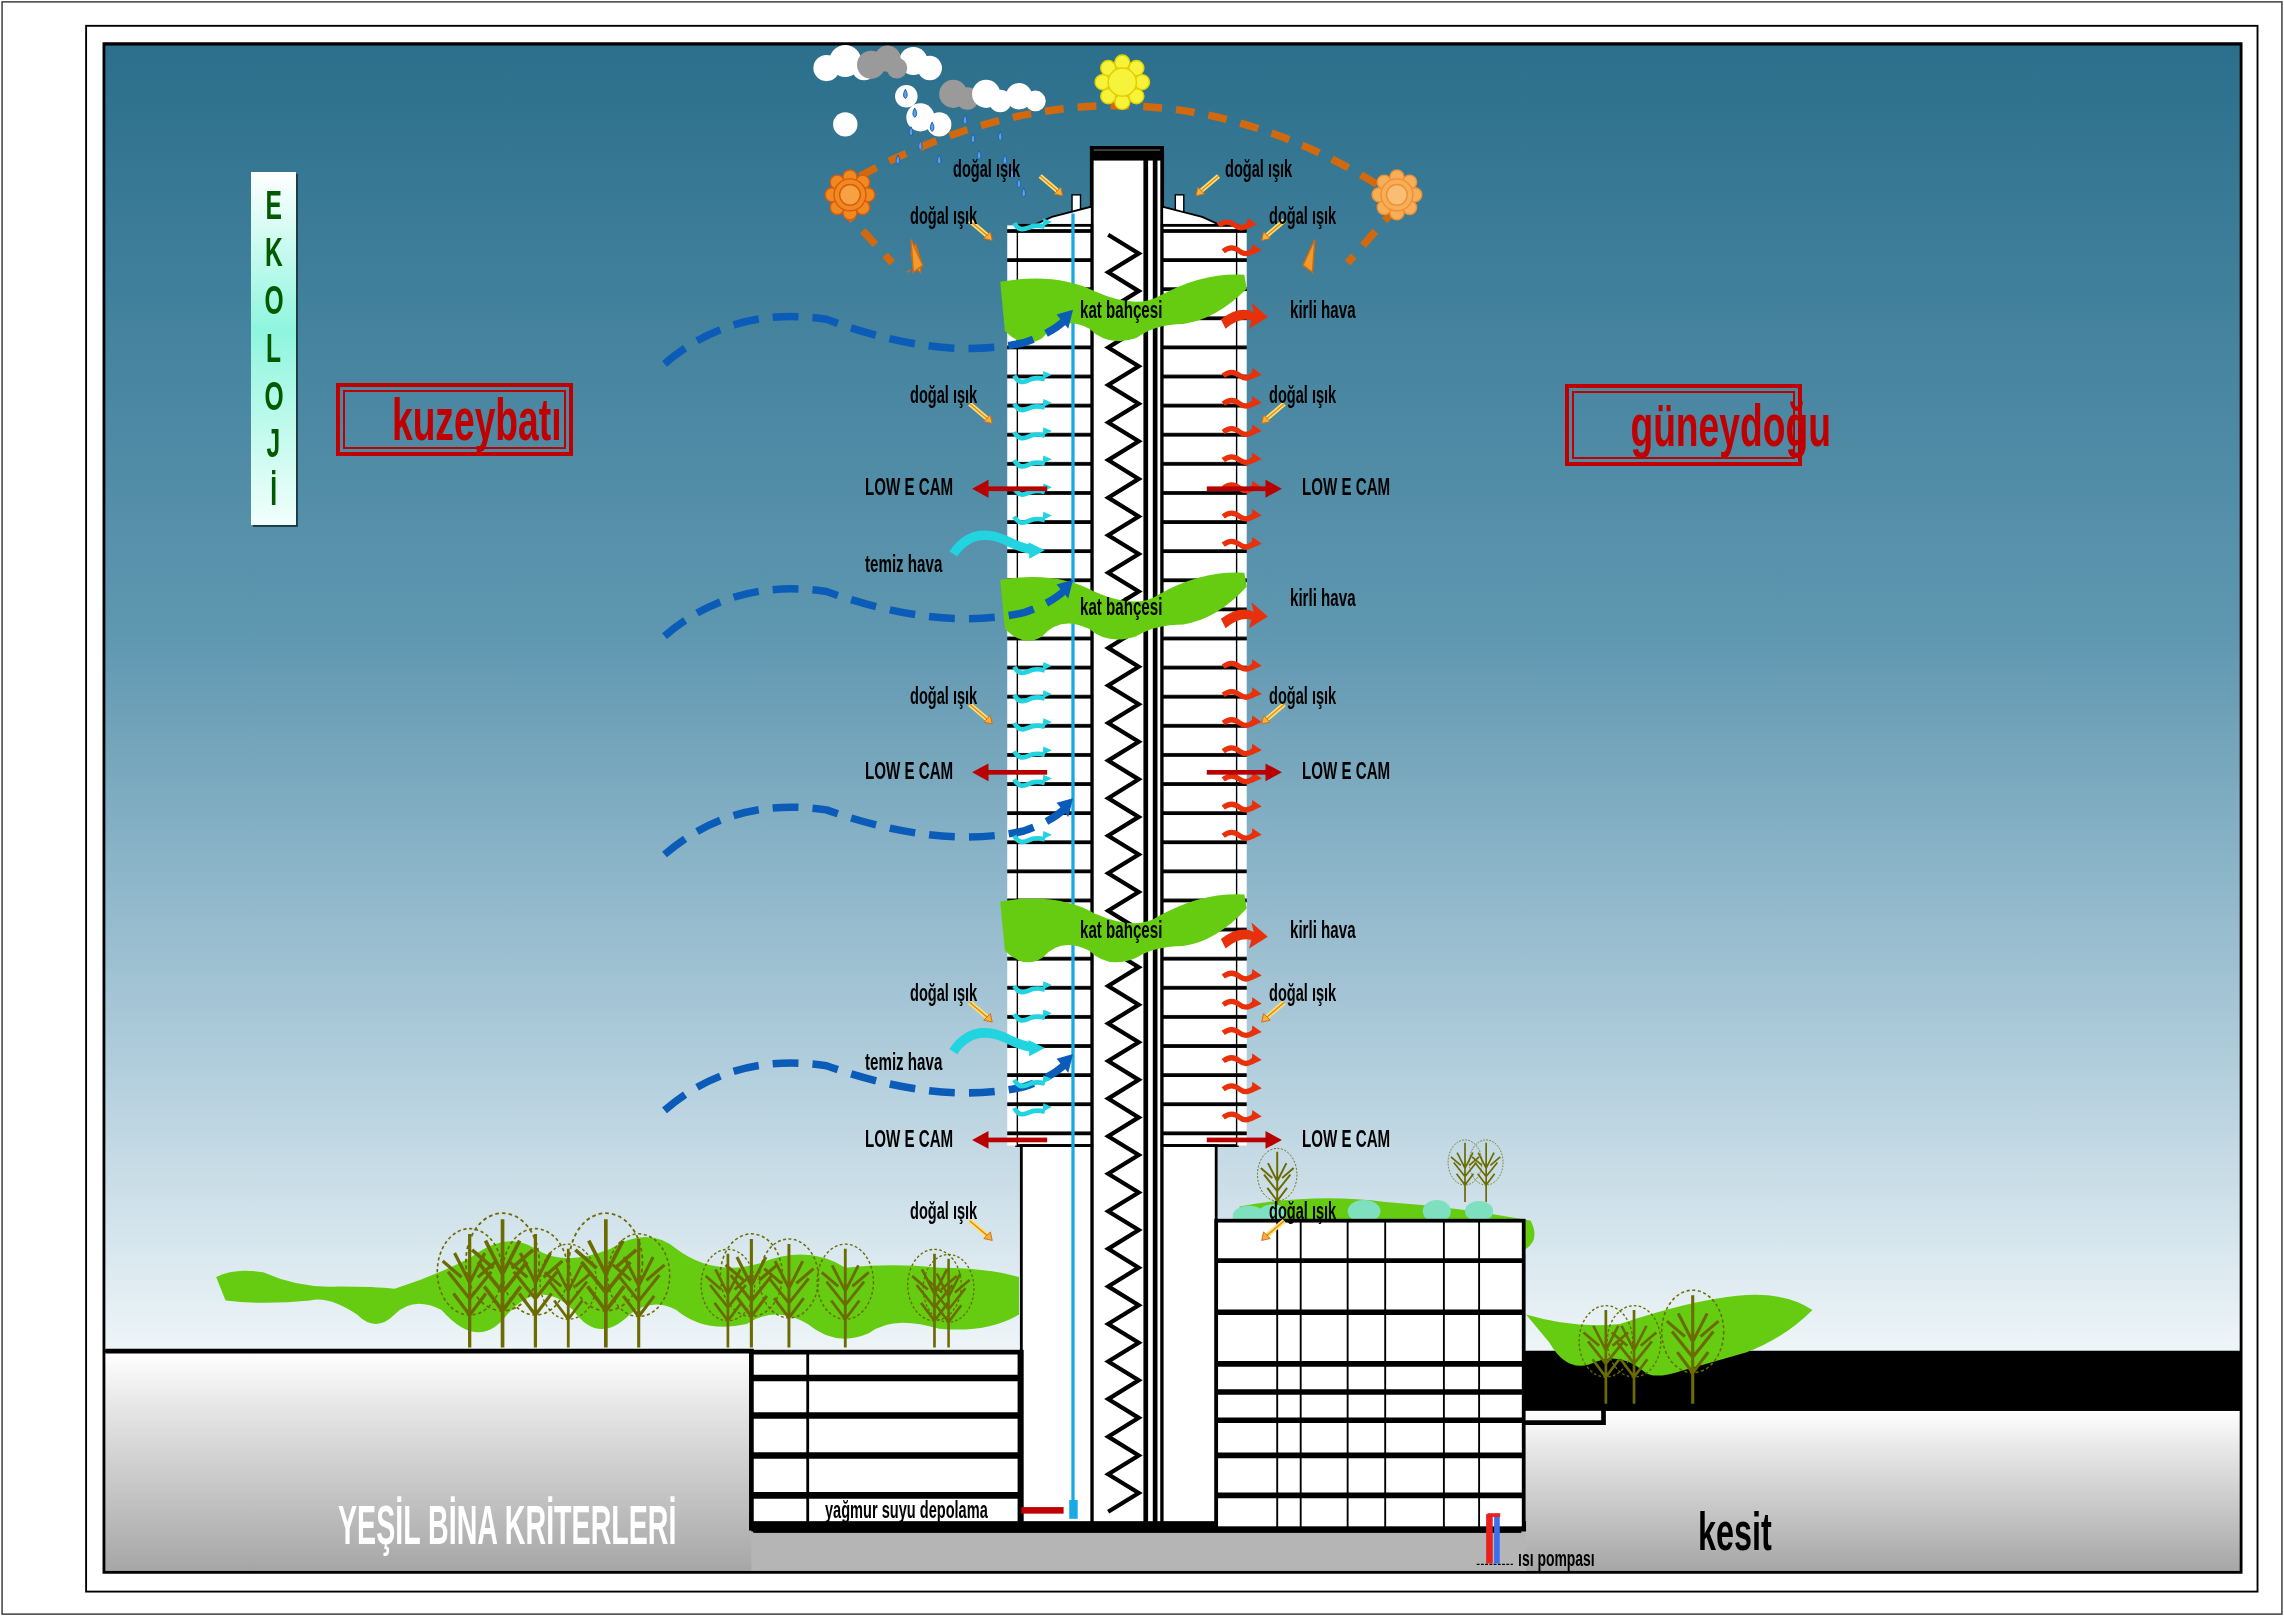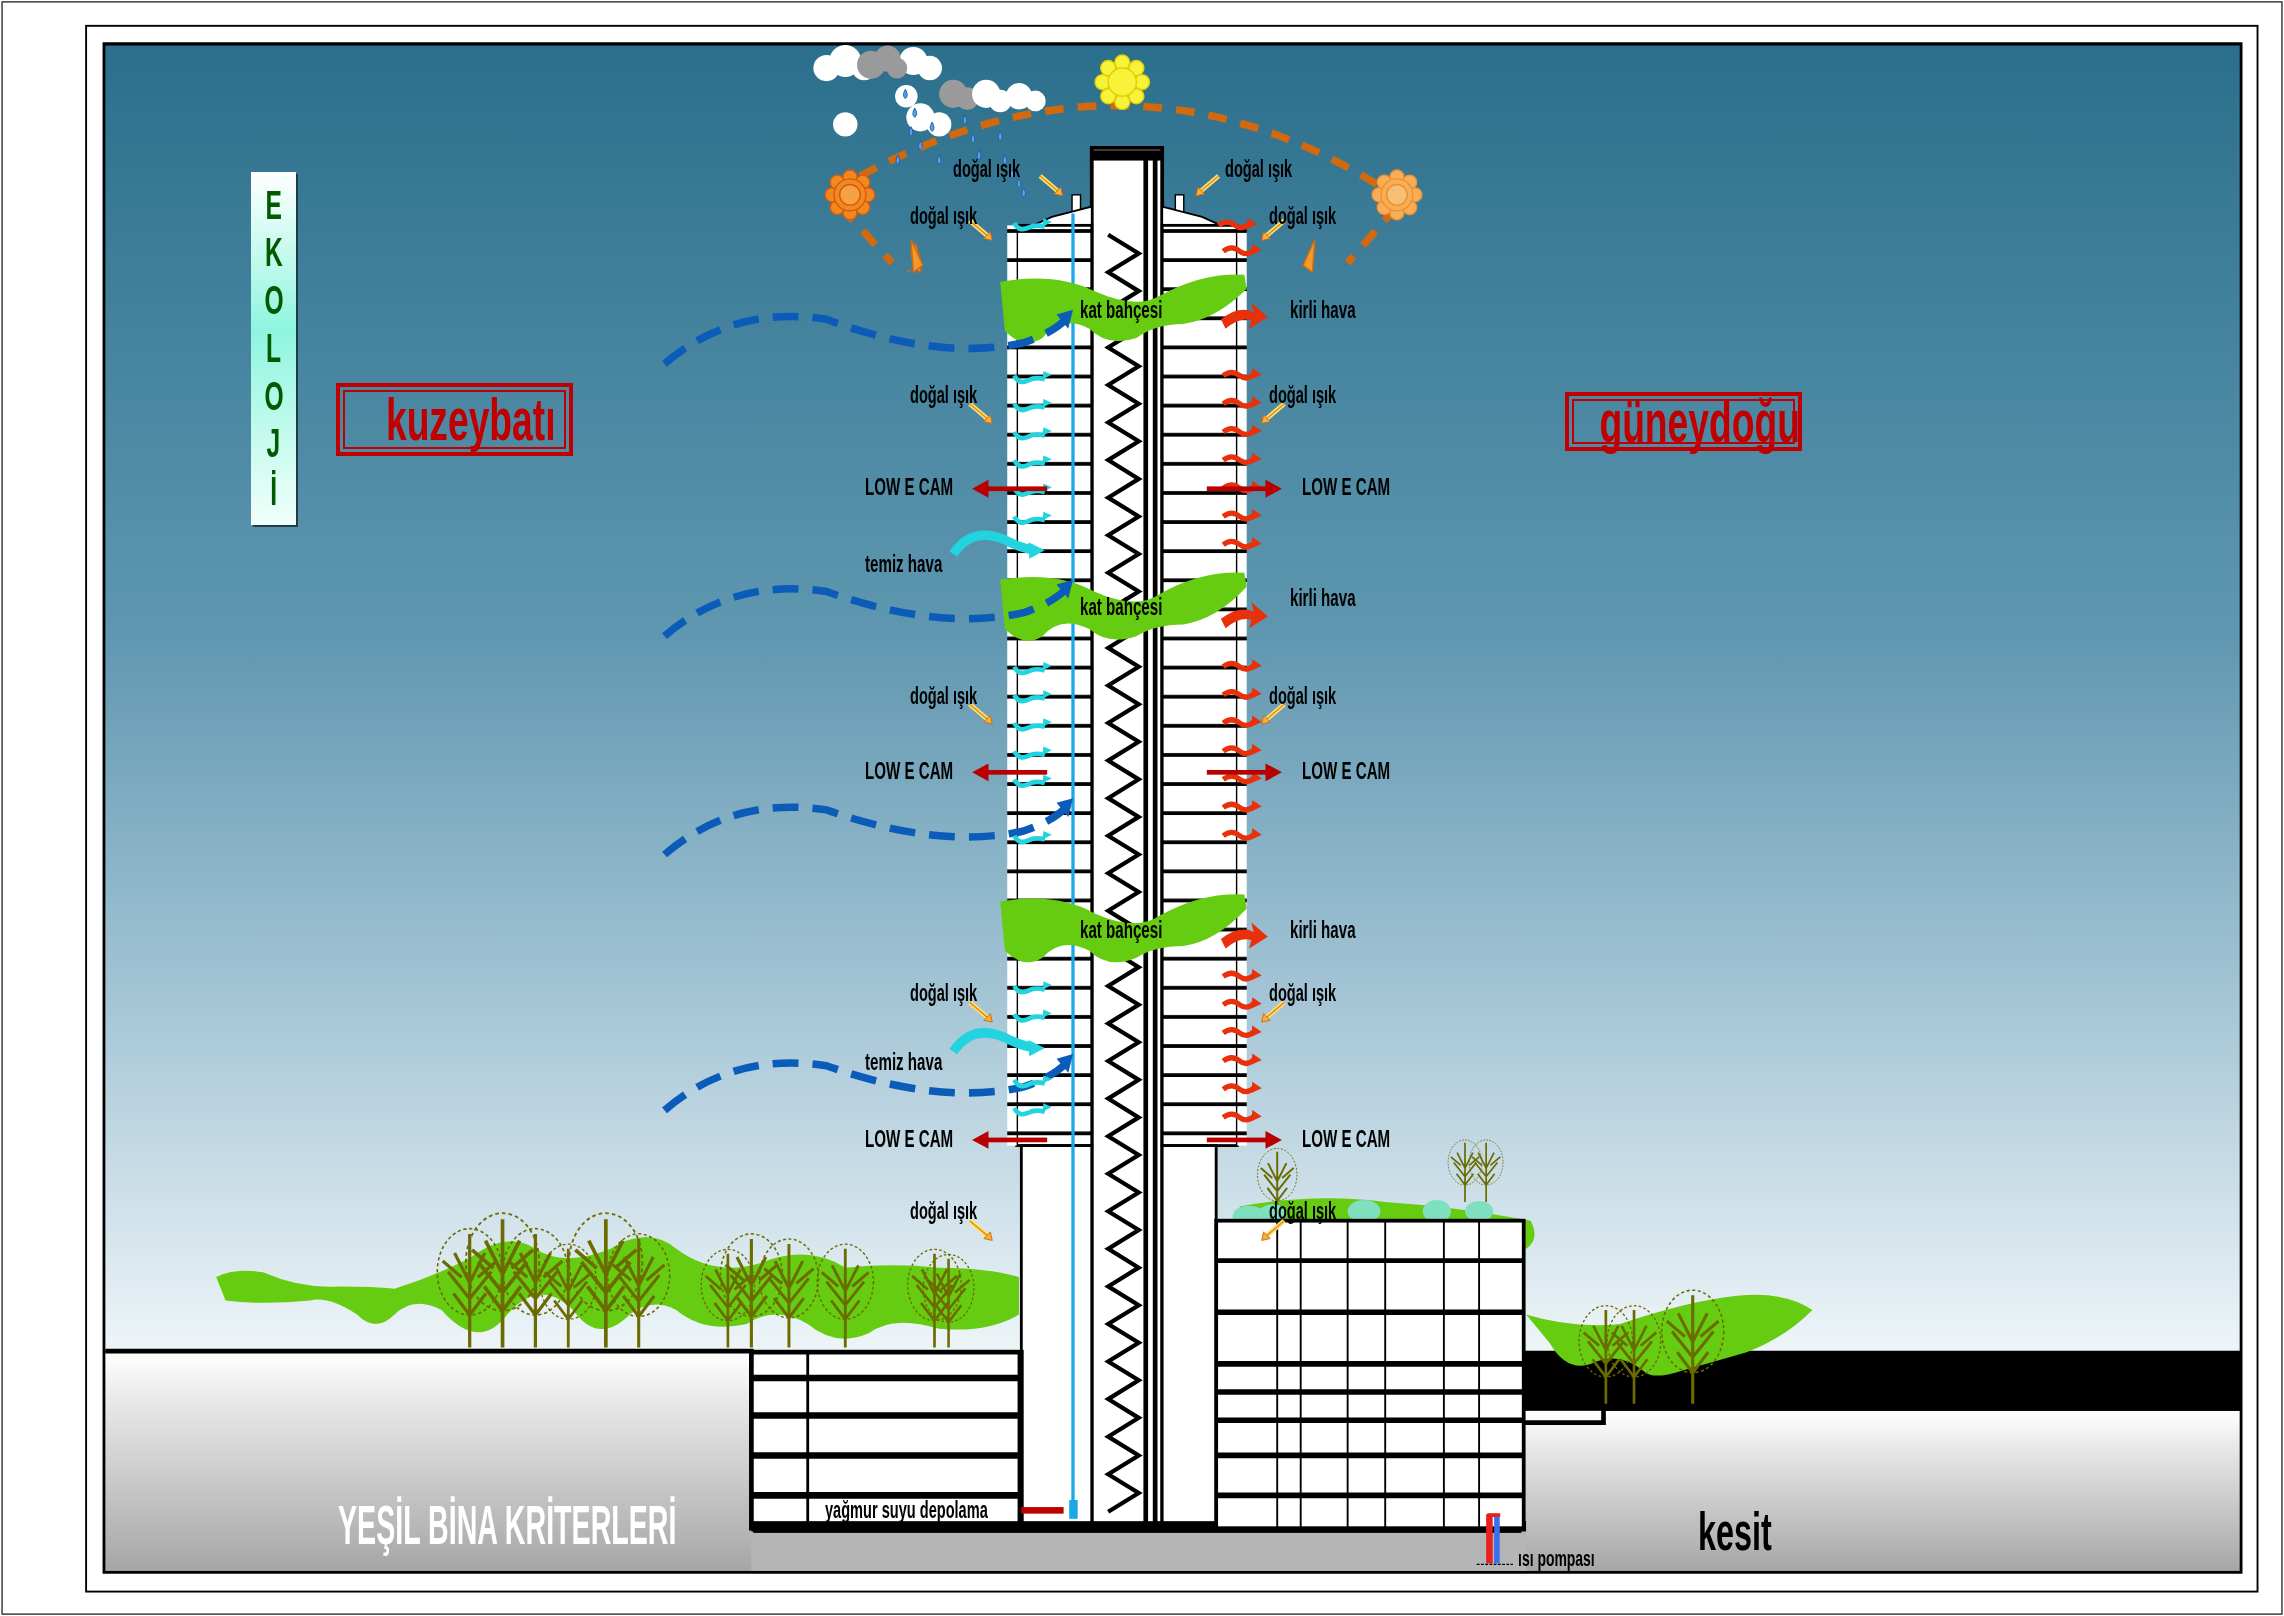--- a/index.html
+++ b/index.html
@@ -6,21 +6,21 @@
   body { width:2284px; height:1616px; position:relative; overflow:hidden;
          font-family:"Liberation Sans", "DejaVu Sans", sans-serif; }
   #canvas { position:absolute; left:0; top:0; width:2284px; height:1616px; }
   .ekoloji-box { position:absolute; left:251px; top:172px; width:45px; height:353px;
       background:linear-gradient(#ffffff 0%, #8ff5de 45%, #f2fffb 100%);
       box-shadow:1.9px 1.9px 0 #1b3a44; display:flex; flex-direction:column;
       align-items:center; justify-content:space-around; padding:9.4px 0; box-sizing:border-box; }
   .ekoloji-letter { color:#005a00; font-weight:700; font-size:41px; line-height:1;
       font-family:"Liberation Sans", sans-serif; transform:scaleX(0.6); }
   .dir-box { position:absolute; border:4.2px solid #c00000; outline:0;
-      display:flex; align-items:center; justify-content:center; box-sizing:border-box;padding-left:32px; }
+      display:flex; align-items:center; box-sizing:border-box; }
   .dir-box .inner { border:2.3px solid #c00000; position:absolute; inset:2.8px; }
   .dir-text { color:#c00000; font-weight:700; font-size:60px; font-family:"Liberation Sans", sans-serif;
       transform:scaleX(0.62); white-space:nowrap; position:relative; }
   .cond { position:absolute; font-weight:700; color:#000; white-space:nowrap;
       font-family:"Liberation Sans", sans-serif; transform-origin:left center; }
   .c-sm { font-size:23.5px; transform:scaleX(0.62); }
   .c-md { font-size:24.4px; transform:scaleX(0.62); }
   .title-yesil { position:absolute; left:338px; top:1493px; font-size:55px; color:#ffffff;
       font-weight:700; transform:scaleX(0.52); transform-origin:left center; white-space:nowrap; }
   .title-kesit { position:absolute; left:1698px; top:1500px; font-size:54px; color:#000;
@@ -386,21 +386,21 @@
   <span class="ekoloji-letter">L</span>
   <span class="ekoloji-letter">O</span>
   <span class="ekoloji-letter">J</span>
   <span class="ekoloji-letter">İ</span>
 </div>
 
 <div class="dir-box" style="left:336px; top:383px; width:237px; height:73px;">
   <div class="inner"></div>
   <span class="dir-text">kuzeybatı</span>
 </div>
-<div class="dir-box" style="left:1565px; top:392px; width:237px; height:59px;">
+<div class="dir-box" style="left:1565px; top:384px; width:237px; height:82px;">
   <div class="inner"></div>
   <span class="dir-text">güneydoğu</span>
 </div>
 
 <span class="cond c-sm" style="left:953px; top:156px;">doğal ışık</span>
 <span class="cond c-sm" style="left:1225px; top:156px;">doğal ışık</span>
 <span class="cond c-sm" style="left:910px; top:203px;">doğal ışık</span>
 <span class="cond c-sm" style="left:1269px; top:203px;">doğal ışık</span>
 <span class="cond c-md" style="left:1080px; top:296px;">kat bahçesi</span>
 <span class="cond c-md" style="left:1290px; top:296px;">kirli hava</span>

